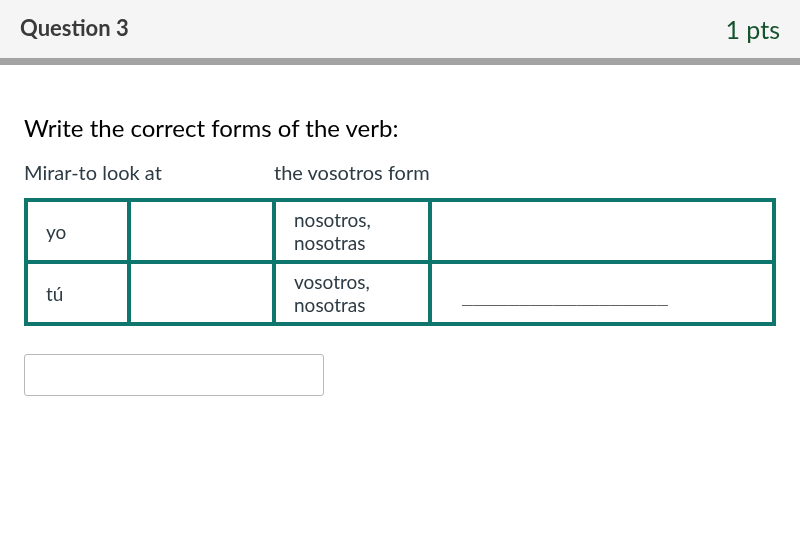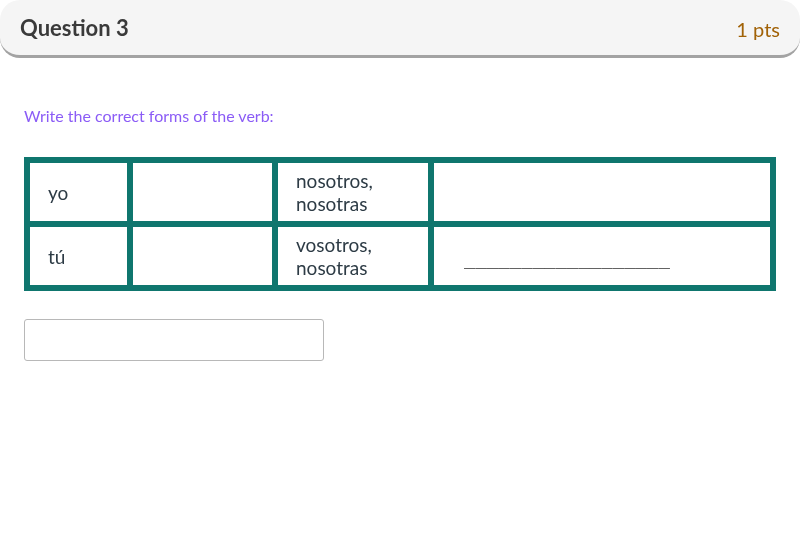--- a/index.html
+++ b/index.html
@@ -10,62 +10,61 @@
     body {
       font-family: "Lato", "Helvetica Neue", Helvetica, Arial, sans-serif;
       font-size: 18px;
       color: #2d3b45;
       background: #fff;
       width: 800px;
     }
     .question-header {
       display: flex;
       justify-content: space-between;
-      align-items: flex-end;
+      align-items: flex-start;
       padding: 14px 20px;
-      border-bottom: 3px solid #a3a3a3;
+      border-bottom: 7px solid #a3a3a3;
       background: #f5f5f5;
-      border-radius: 20px;
     }
     .question-title {
       font-weight: 700;
       font-size: 22px;
       color: #3a3a3a;
     }
     .question-pts {
-      font-size: 20px;
-      color: #a16207;
+      font-size: 25px;
+      color: #14532d;
     }
     .question-body {
       padding: 48px 24px 20px 24px;
     }
     .prompt {
-      font-size: 16px;
-      color: #8b5cf6;
+      font-size: 24px;
+      color: #000000;
       margin-bottom: 18px;
     }
     .sub-row {
       display: flex;
       font-size: 20px;
       color: #2d3b45;
       margin-bottom: 14px;
     }
     .sub-left {
       width: 250px;
     }
     .sub-right {
       flex: 1;
     }
     table.conjugation {
       border-collapse: collapse;
       width: 100%;
       margin-top: 0;
     }
     table.conjugation td {
-      border: 6px solid #0f766e;
+      border: 4px solid #0f766e;
       padding: 6px 18px;
       font-size: 19px;
       color: #2d3b45;
       vertical-align: middle;
       height: 58px;
     }
     table.conjugation td.col1 { width: 103px; }
     table.conjugation td.col2 { width: 145px; }
     table.conjugation td.col3 { width: 156px; }
     table.conjugation td.col4 { }
@@ -90,20 +89,22 @@
 <body>
 
 <div class="question-header">
   <div class="question-title">Question 3</div>
   <div class="question-pts">1 pts</div>
 </div>
 
 <div class="question-body">
   <div class="prompt">Write the correct forms of the verb:</div>
   <div class="sub-row">
+    <div class="sub-left">Mirar-to look at</div>
+    <div class="sub-right">the vosotros form</div>
   </div>
 
   <table class="conjugation">
     <tbody>
         <tr>
       <td class="col1">yo</td>
       <td class="col2"></td>
       <td class="col3">nosotros, nosotras</td>
       <td class="col4"></td>
     </tr>

